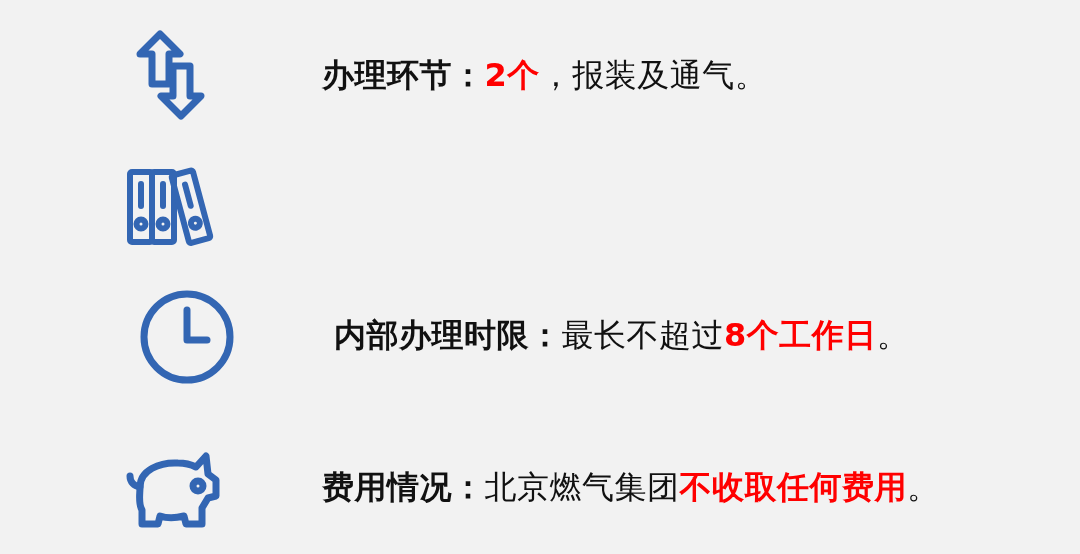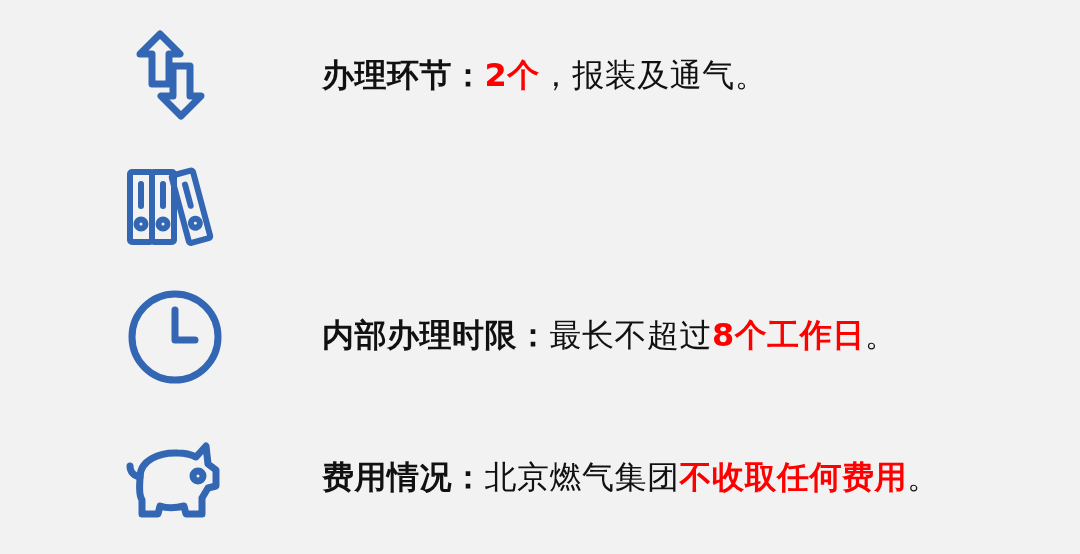--- a/index.html
+++ b/index.html
@@ -48,22 +48,22 @@
     }
     .hl {
       font-weight: bold;
       color: #ff0000;
     }
     .plain {
       color: #111;
     }
     #row-1 { top: 20px; }
     #row-2 { top: 150px; }
-    #row-3 { top: 280px; }
-    #row-4 { top: 422px; text-decoration: underline; }
+    #row-3 { top: 280px; margin-left: 12px; }
+    #row-4 { top: 432px; text-decoration: underline; }
   </style>
 </head>
 <body>
 
 <div class="row" id="row-1">
   <div class="icon">
     <svg viewBox="0 0 110 110" fill="none" stroke="#3366b3" stroke-width="7" stroke-linejoin="round" stroke-linecap="round">
 
       <path d="M20 34 L40 14 L60 34 L49 34 L49 64 L32 64 L32 34 Z"></path>
 

